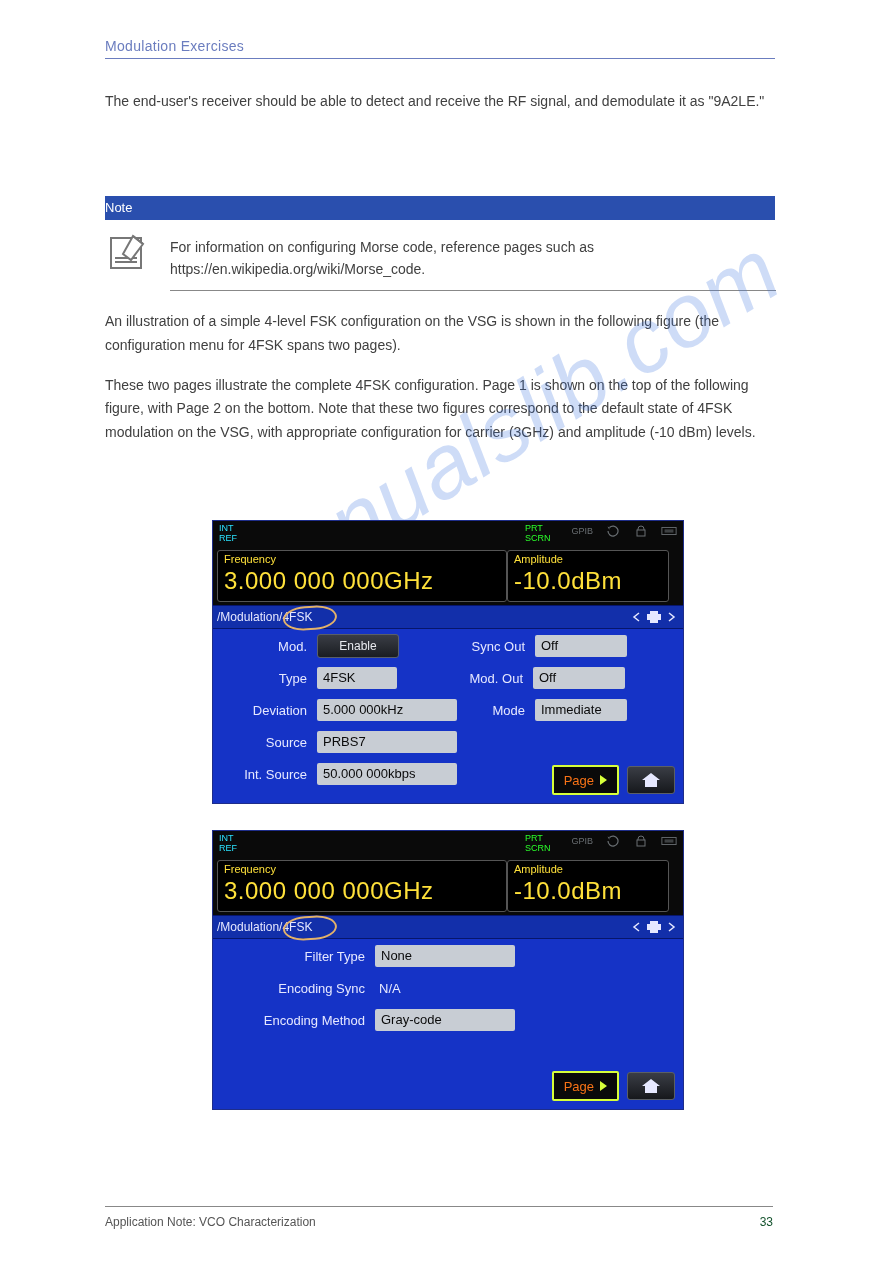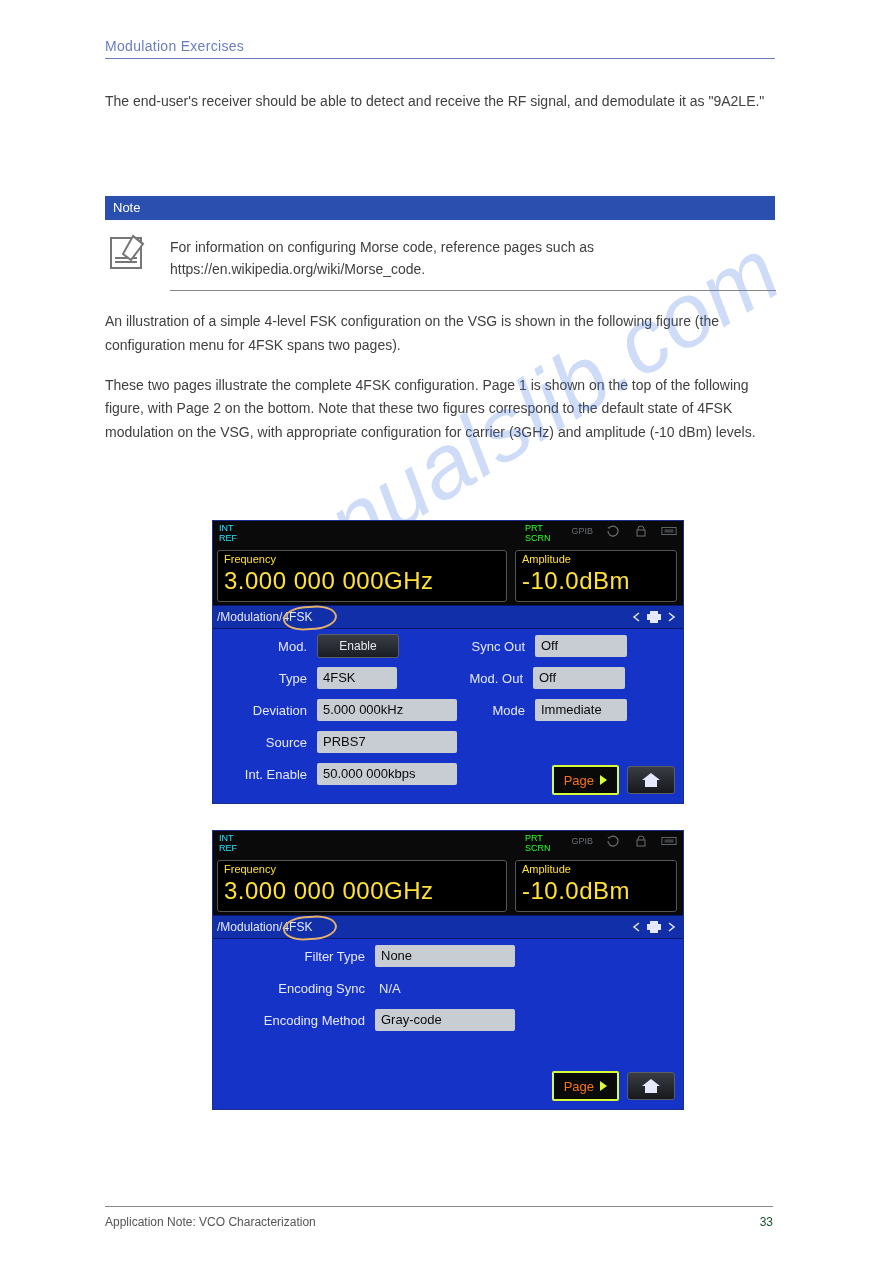--- a/index.html
+++ b/index.html
@@ -44,21 +44,20 @@
   .note-bar {
     position: absolute;
     left: 105px;
     top: 196px;
     width: 670px;
     height: 24px;
     background: #2a4fae;
     color: #ffffff;
     font-size: 13px;
     line-height: 24px;
-    padding-left: 8px;
     box-sizing: border-box;
   }
   .note-icon {
     position: absolute;
     left: 105px;
     top: 228px;
     width: 48px;
     height: 48px;
     color: #777;
   }
@@ -114,21 +113,21 @@
   .statusbar .prtscrn {
     position: absolute; left: 312px; top: 2px; color: #2aff2a;
     line-height: 10px;
   }
   .statusbar .rights {
     position: absolute; right: 6px; top: 4px; display: flex; gap: 12px;
     color: #6a6f73; font-size: 9px; align-items: center;
   }
   .statusbar .rights span svg { width: 16px; height: 12px; display:block;}
   .readouts {
-    display: flex; gap: 8px; padding: 3px 4px;
+    display: flex; gap: 0; padding: 3px 4px;
     background: #0a0a0a;
     height: 52px;
     box-sizing: content-box;
   }
   .readout {
     flex: 0 0 auto;
     background: #000;
     border: 1px solid #555;
     border-radius: 3px;
     padding: 2px 6px 0 6px;
@@ -366,21 +365,21 @@
         <div class="lab">Deviation</div>
         <div class="field md">5.000 000kHz</div>
         <div class="rlab" style="flex-basis:62px">Mode</div>
         <div class="field sm" style="flex-basis:92px">Immediate</div>
       </div>
       <div class="row">
         <div class="lab">Source</div>
         <div class="field md">PRBS7</div>
       </div>
       <div class="row">
-        <div class="lab">Int. Enable</div>
+        <div class="lab">Int. Source</div>
         <div class="field md">50.000 000kbps</div>
       </div>
     </div>
     <div class="bottom-bar">
       <div class="page-btn">
         <span>Page</span>
         <span class="tri"></span>
       </div>
       <div class="home-btn">
         <svg width="22" height="18" viewBox="0 0 22 18">

